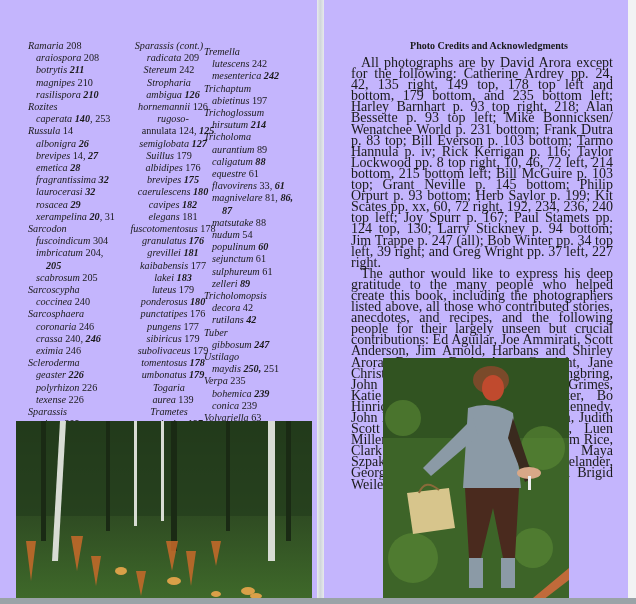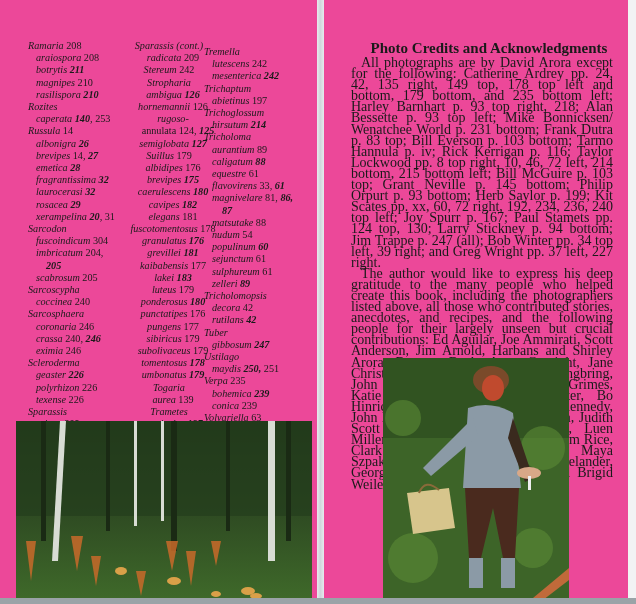--- a/index.html
+++ b/index.html
@@ -1,17 +1,17 @@
 <!DOCTYPE html>
 <html><head>
 <meta charset="utf-8">
 <style>
   html,body{margin:0;padding:0;}
   body{width:636px;height:604px;background:#fff;position:relative;overflow:hidden;font-family:"DejaVu Serif","Liberation Serif",serif;color:#1a1a1a;}
-  .page{position:absolute;top:0;height:604px;background:#ec4899;}
+  .page{position:absolute;top:0;height:604px;background:#c4b5fd;}
   .left{left:0;width:318px;}
   .right{left:324px;width:312px;}
   .gutter{position:absolute;left:317px;top:0;width:7px;height:604px;background:linear-gradient(to right,#e8ebee,#cfd5da 45%,#e6e9ec);}
   .edge{position:absolute;left:628px;top:0;width:8px;height:604px;background:#f2f3f4;}
   .bottom-strip{position:absolute;left:0;top:598px;width:636px;height:6px;background:#9aa3a7;}
 
   .index{position:absolute;left:28px;top:40px;width:285px;font-size:10.2px;line-height:12.2px;font-family:"Liberation Serif",serif;}
   .col{position:absolute;top:0;width:96px;}
   .col1{left:0;} .col2{left:91px;width:100px;text-align:center;} .col3{left:176px;margin-top:6px;}
   .entry{white-space:nowrap;}
@@ -19,21 +19,21 @@
   .species{font-style:italic;padding-left:8px;}
   .cont{padding-left:18px;}
   .num{font-style:normal;}
   .bold{font-weight:bold;font-style:italic;}
 
   .quote{position:absolute;left:30px;top:400px;width:285px;font-size:8.6px;line-height:10.5px;font-family:"Liberation Serif",serif;}
 
   .photo1{position:absolute;left:16px;top:421px;width:296px;height:180px;overflow:hidden;background:#2f4a26;}
   .photo2{position:absolute;left:383px;top:358px;width:186px;height:242px;overflow:hidden;background:#3a5a27;}
 
-  .heading{position:absolute;left:364px;top:40px;width:250px;text-align:center;font-weight:bold;font-size:15px;font-family:"Liberation Serif",serif;}
+  .heading{position:absolute;left:364px;top:40px;width:250px;text-align:center;font-weight:bold;font-size:10px;font-family:"Liberation Serif",serif;}
   .body-text{position:absolute;left:351px;top:57px;width:262px;font-size:14px;line-height:11.1px;text-align:justify;font-family:"Liberation Serif",serif;}
   .body-text p{margin:0;text-indent:10px;}
 </style>
 </head>
 <body>
 
 <div class="page left">
   <div class="index">
     <div class="col col1">
         <div class="entry genus"><span>Ramaria</span> <span class="num">208</span></div>

